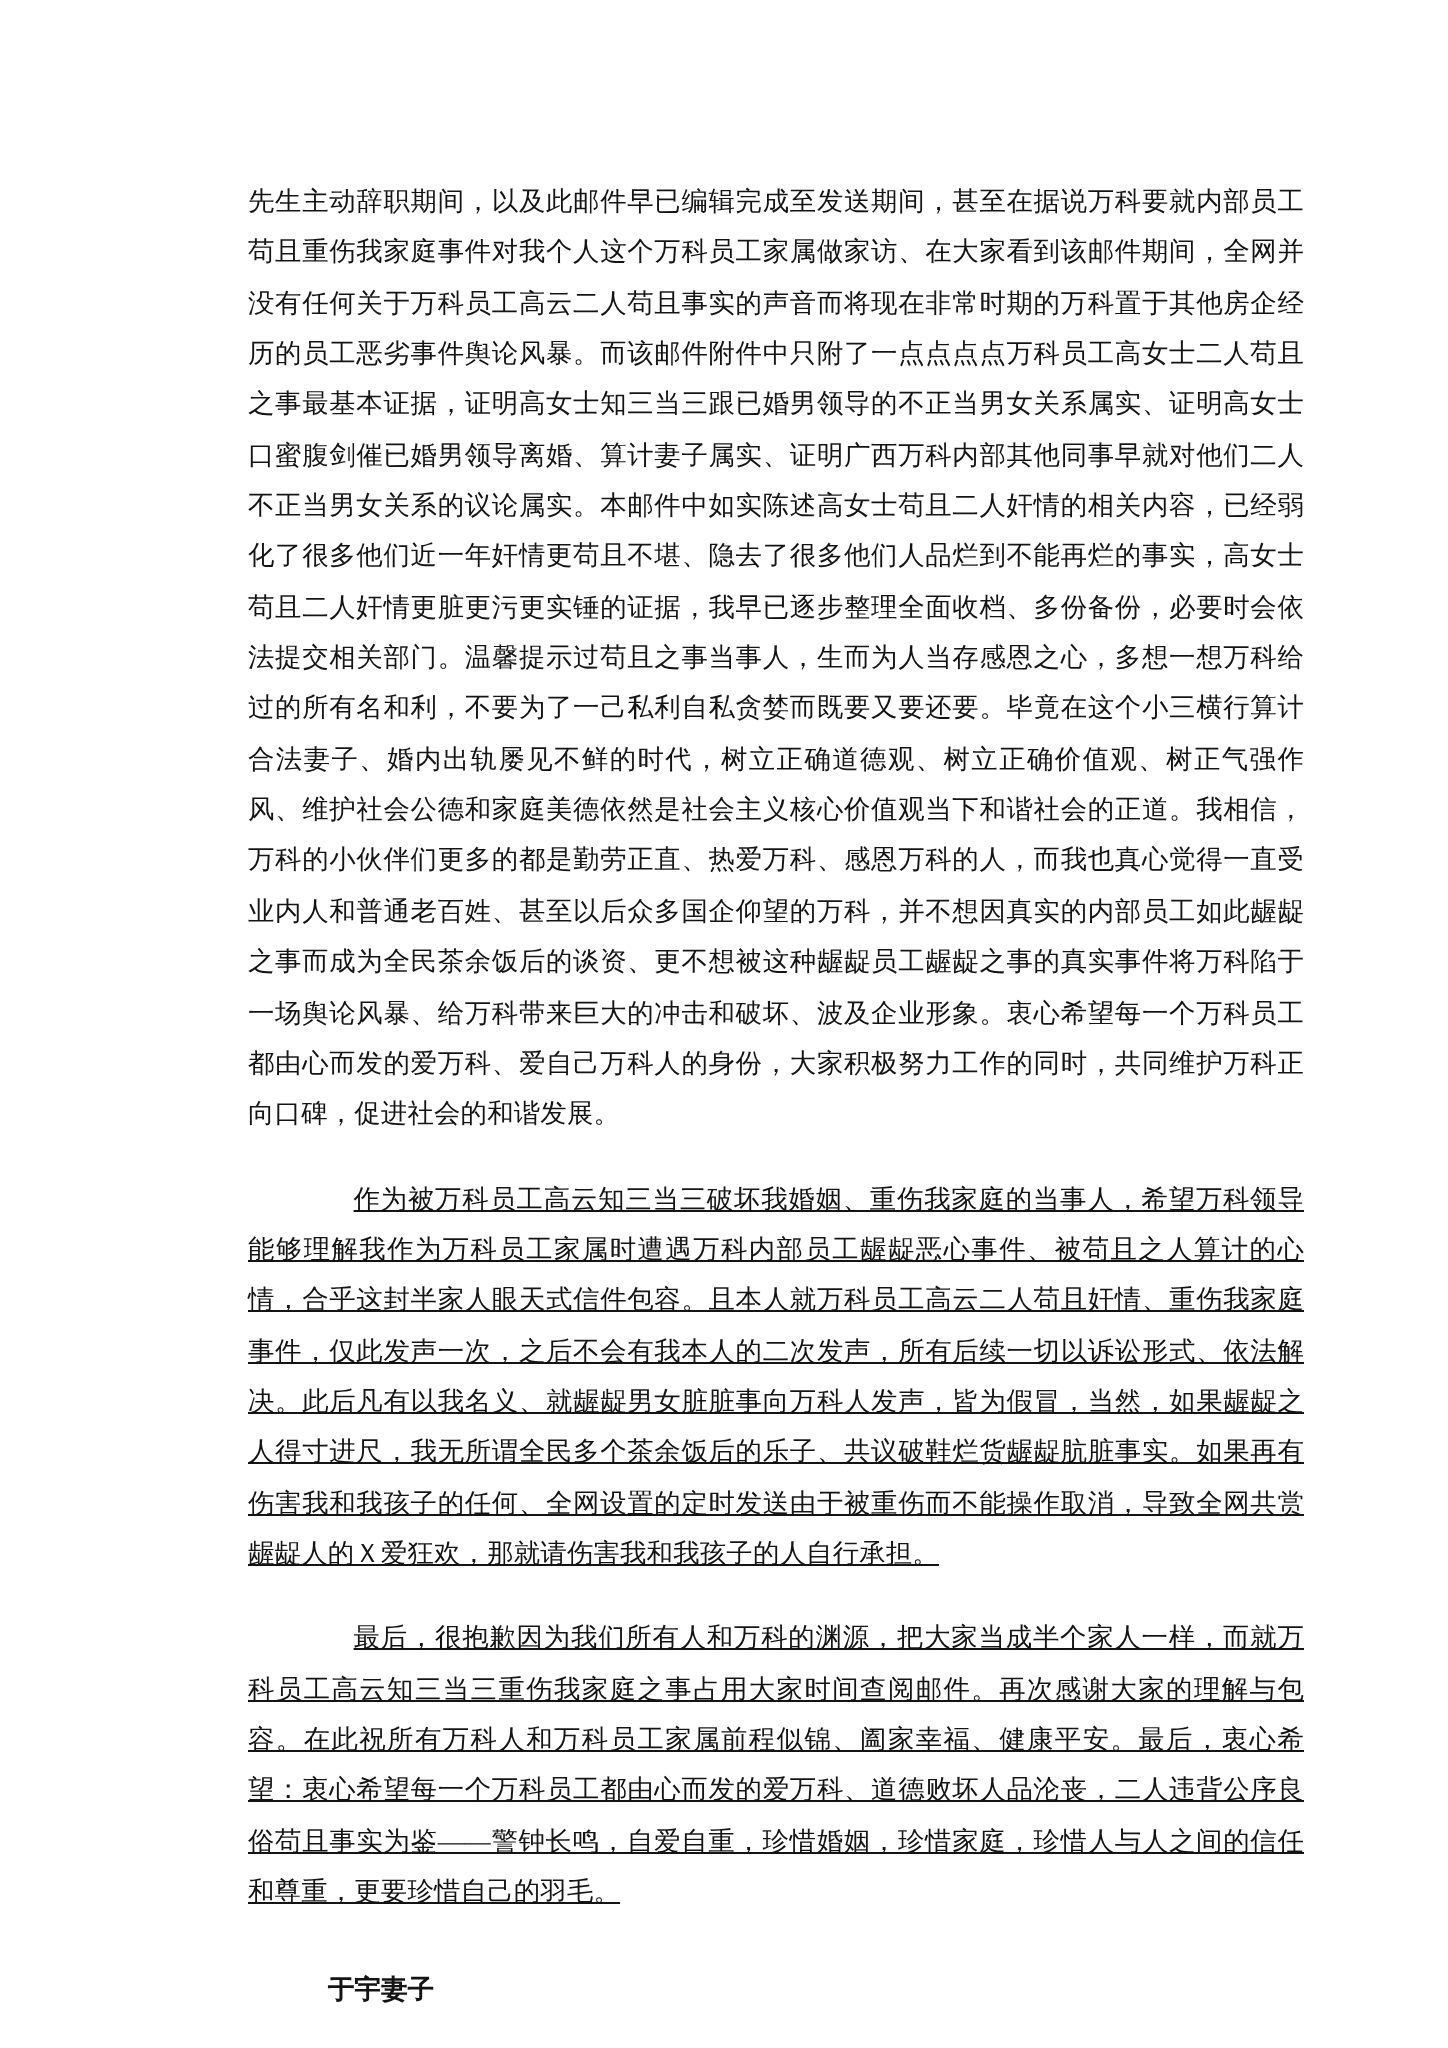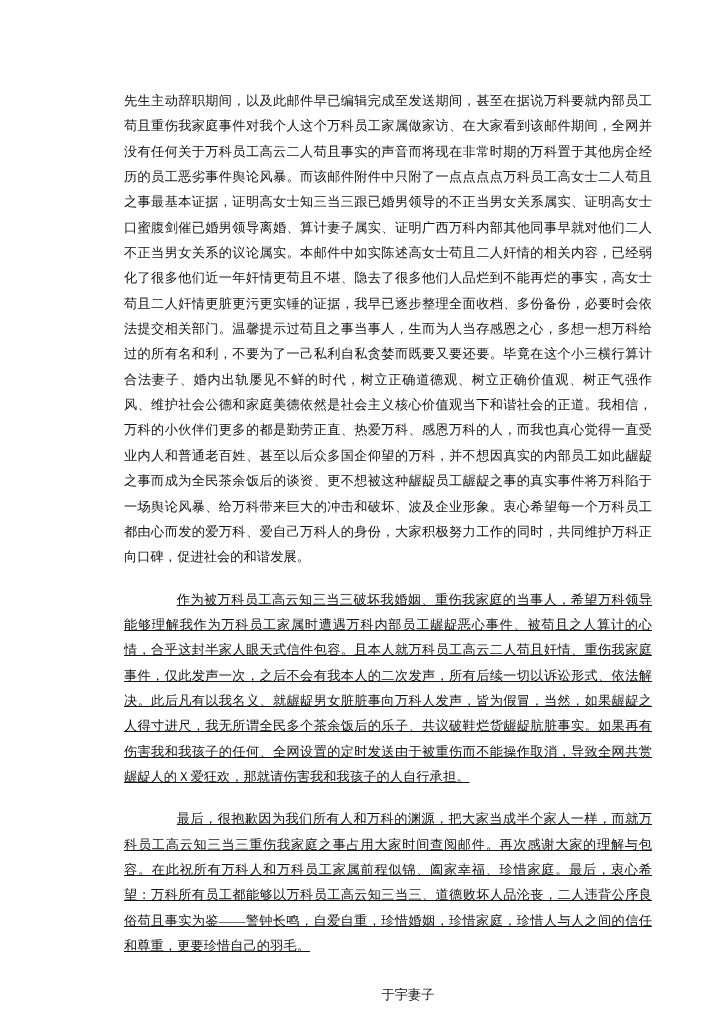--- a/index.html
+++ b/index.html
@@ -37,29 +37,29 @@
   }
   .para + .para {
     margin-top: 17px;
     text-decoration: underline;
   }
   .para.indented {
     text-indent: 4em;
   }
   .signature {
     margin-top: 24px;
-    text-align: center;
     font-size: 13.2px;
     line-height: 1.92;
     padding-left: 40px;
+    font-weight: bold;
   }
 </style>
 </head>
 <body>
 
 <div class="page">
   <div class="doc-body">
     <p class="para">先生主动辞职期间，以及此邮件早已编辑完成至发送期间，甚至在据说万科要就内部员工苟且重伤我家庭事件对我个人这个万科员工家属做家访、在大家看到该邮件期间，全网并没有任何关于万科员工高云二人苟且事实的声音而将现在非常时期的万科置于其他房企经历的员工恶劣事件舆论风暴。而该邮件附件中只附了一点点点点万科员工高女士二人苟且之事最基本证据，证明高女士知三当三跟已婚男领导的不正当男女关系属实、证明高女士口蜜腹剑催已婚男领导离婚、算计妻子属实、证明广西万科内部其他同事早就对他们二人不正当男女关系的议论属实。本邮件中如实陈述高女士苟且二人奸情的相关内容，已经弱化了很多他们近一年奸情更苟且不堪、隐去了很多他们人品烂到不能再烂的事实，高女士苟且二人奸情更脏更污更实锤的证据，我早已逐步整理全面收档、多份备份，必要时会依法提交相关部门。温馨提示过苟且之事当事人，生而为人当存感恩之心，多想一想万科给过的所有名和利，不要为了一己私利自私贪婪而既要又要还要。毕竟在这个小三横行算计合法妻子、婚内出轨屡见不鲜的时代，树立正确道德观、树立正确价值观、树正气强作风、维护社会公德和家庭美德依然是社会主义核心价值观当下和谐社会的正道。我相信，万科的小伙伴们更多的都是勤劳正直、热爱万科、感恩万科的人，而我也真心觉得一直受业内人和普通老百姓、甚至以后众多国企仰望的万科，并不想因真实的内部员工如此龌龊之事而成为全民茶余饭后的谈资、更不想被这种龌龊员工龌龊之事的真实事件将万科陷于一场舆论风暴、给万科带来巨大的冲击和破坏、波及企业形象。衷心希望每一个万科员工都由心而发的爱万科、爱自己万科人的身份，大家积极努力工作的同时，共同维护万科正向口碑，促进社会的和谐发展。</p>
     <p class="para indented">作为被万科员工高云知三当三破坏我婚姻、重伤我家庭的当事人，希望万科领导能够理解我作为万科员工家属时遭遇万科内部员工龌龊恶心事件、被苟且之人算计的心情，合乎这封半家人眼天式信件包容。且本人就万科员工高云二人苟且奸情、重伤我家庭事件，仅此发声一次，之后不会有我本人的二次发声，所有后续一切以诉讼形式、依法解决。此后凡有以我名义、就龌龊男女脏脏事向万科人发声，皆为假冒，当然，如果龌龊之人得寸进尺，我无所谓全民多个茶余饭后的乐子、共议破鞋烂货龌龊肮脏事实。如果再有伤害我和我孩子的任何、全网设置的定时发送由于被重伤而不能操作取消，导致全网共赏龌龊人的Ｘ爱狂欢，那就请伤害我和我孩子的人自行承担。</p>
-    <p class="para indented">最后，很抱歉因为我们所有人和万科的渊源，把大家当成半个家人一样，而就万科员工高云知三当三重伤我家庭之事占用大家时间查阅邮件。再次感谢大家的理解与包容。在此祝所有万科人和万科员工家属前程似锦、阖家幸福、珍惜家庭。最后，衷心希望：万科所有员工都能够以万科员工高云知三当三、道德败坏人品沦丧，二人违背公序良俗苟且事实为鉴——警钟长鸣，自爱自重，珍惜婚姻，珍惜家庭，珍惜人与人之间的信任和尊重，更要珍惜自己的羽毛。</p>
+    <p class="para indented">最后，很抱歉因为我们所有人和万科的渊源，把大家当成半个家人一样，而就万科员工高云知三当三重伤我家庭之事占用大家时间查阅邮件。再次感谢大家的理解与包容。在此祝所有万科人和万科员工家属前程似锦、阖家幸福、健康平安。最后，衷心希望：衷心希望每一个万科员工都由心而发的爱万科、道德败坏人品沦丧，二人违背公序良俗苟且事实为鉴——警钟长鸣，自爱自重，珍惜婚姻，珍惜家庭，珍惜人与人之间的信任和尊重，更要珍惜自己的羽毛。</p>
     <div class="signature">于宇妻子</div>
   </div>
 </div>
 
 </body></html>

